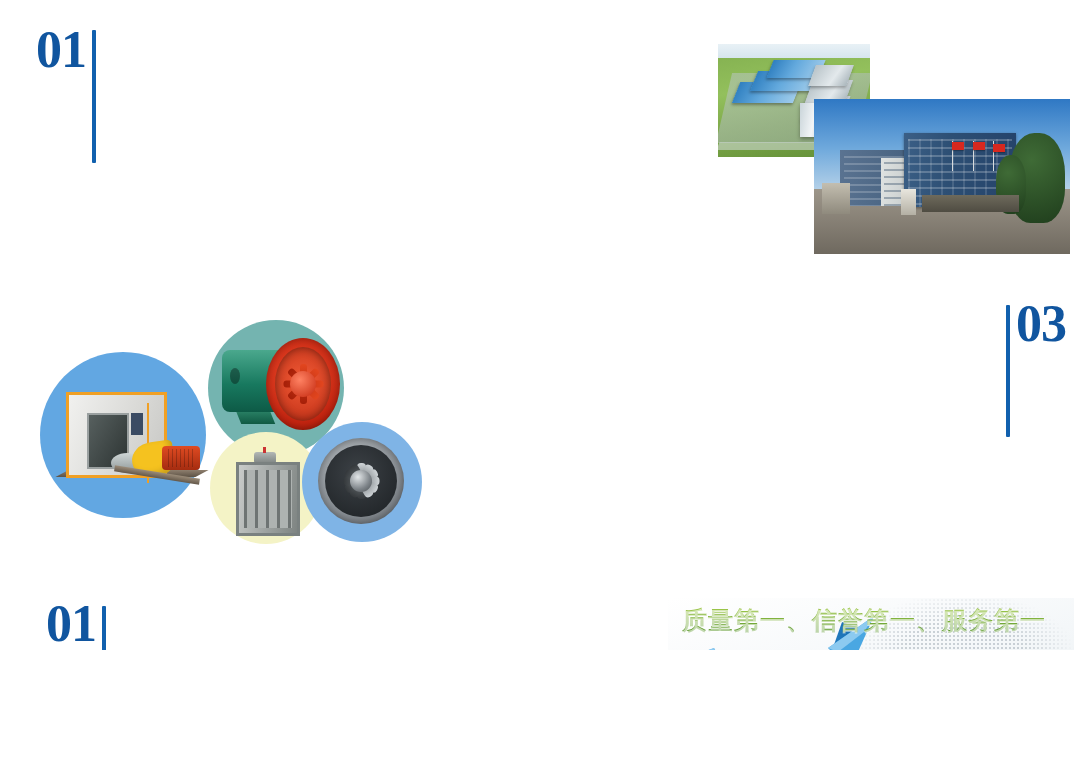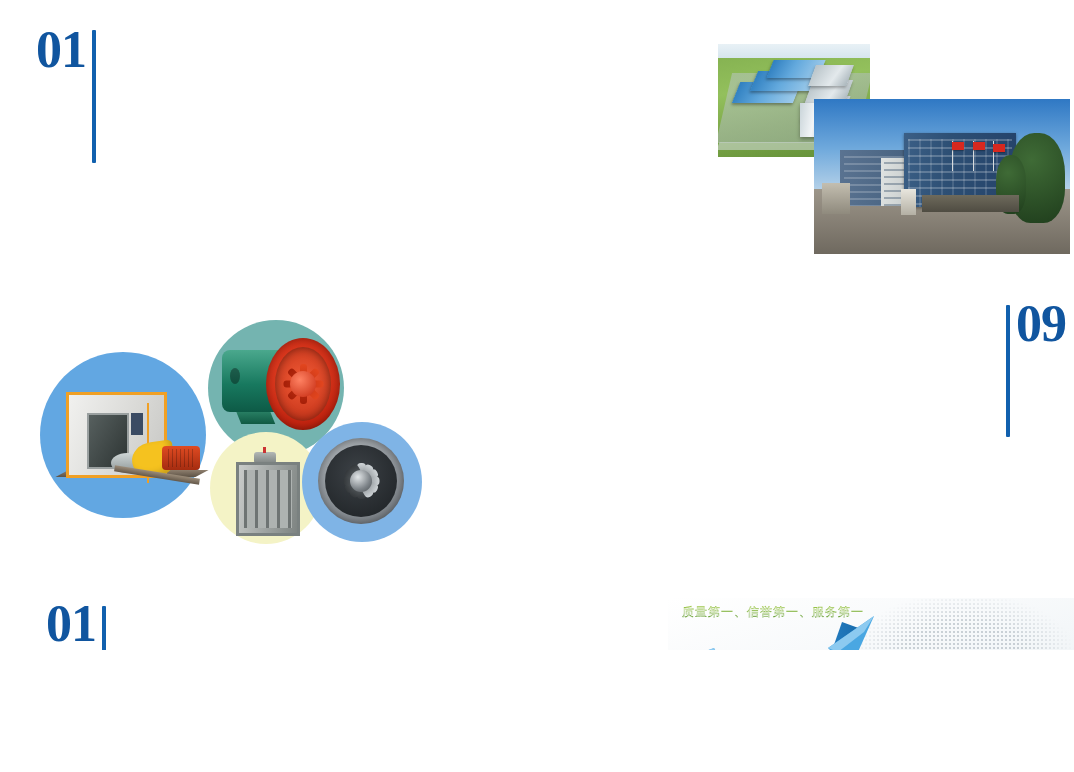--- a/index.html
+++ b/index.html
@@ -195,21 +195,21 @@
   }
   #banner-growth .skyline{position:absolute;left:8%;bottom:16%;width:78%;height:26%;
     background:repeating-linear-gradient(to right,
       rgba(176,186,194,.45) 0 6px, transparent 6px 11px,
       rgba(176,186,194,.3) 11px 15px, transparent 15px 24px);
     -webkit-mask-image:linear-gradient(to top,#000,transparent);
     mask-image:linear-gradient(to top,#000,transparent);}
   #banner-growth .slogan{
     position:absolute;left:14px;top:6px;
     font-family:Liberation Mono, monospace;
-    font-size:12px;font-weight:600;letter-spacing:1px;
+    font-size:25px;font-weight:600;letter-spacing:1px;
     background:linear-gradient(#a9cf4e,#4f8f2a);
     -webkit-background-clip:text;background-clip:text;color:transparent;
     text-shadow:0 1px 0 rgba(255,255,255,.6);
     white-space:nowrap;
   }
   #banner-growth .arrow-svg{position:absolute;left:10px;top:14px;width:200px;height:150px;}
   #banner-growth .cube{position:absolute;}
   #banner-growth .cube .c{position:absolute;width:11px;height:11px;
     box-shadow:inset -1px -1px 1px rgba(0,0,0,.2);}
   #banner-growth .bubble{position:absolute;border-radius:50%;
@@ -226,21 +226,21 @@
 
 <div class="stage">
 
   <div class="marker" id="marker-01">
     <span class="num">01</span>
     <span class="rule"></span>
   </div>
 
   <div class="marker" id="marker-02">
     <span class="rule"></span>
-    <span class="num">09</span>
+    <span class="num">03</span>
   </div>
 
   <div class="marker" id="marker-03">
     <span class="num">01</span>
     <span class="rule"></span>
   </div>
 
   <div class="photo" id="photo-factory-aerial">
     <div class="sky"></div>
     <div class="ground"></div>

